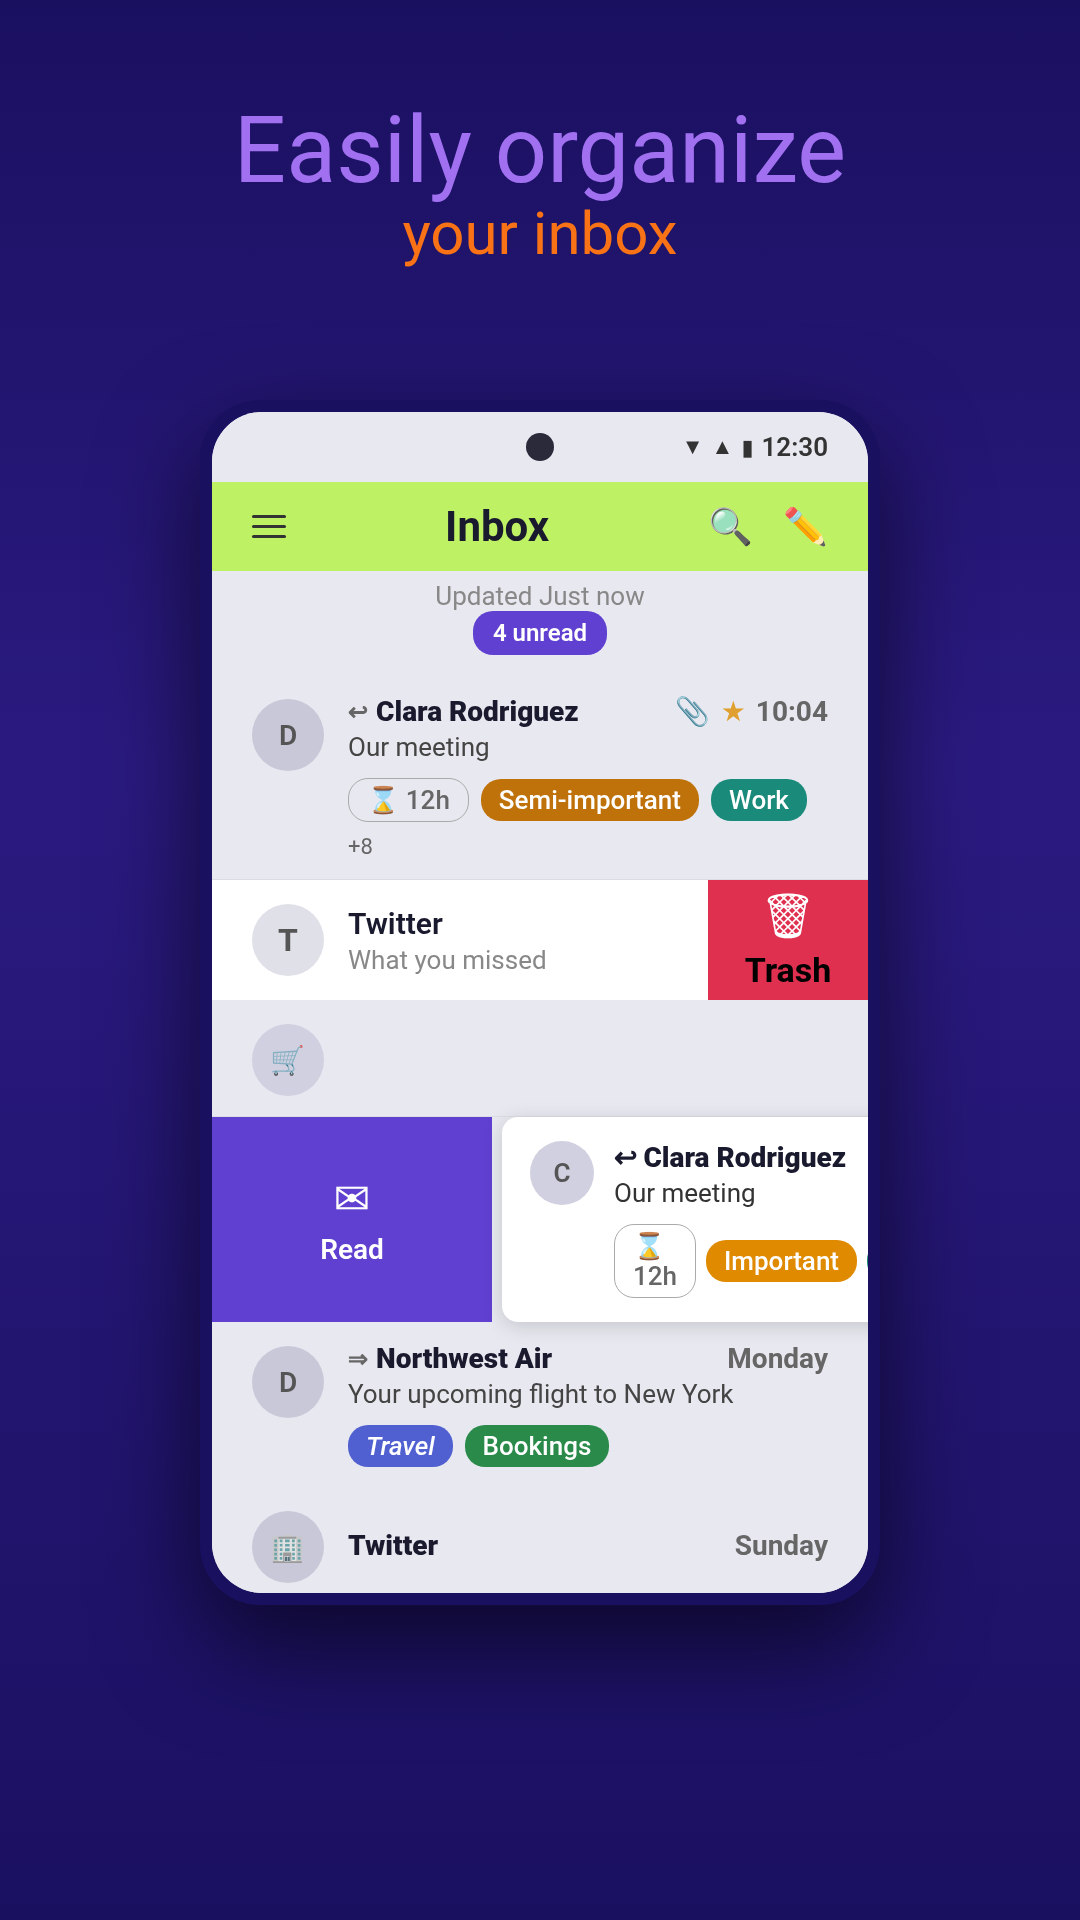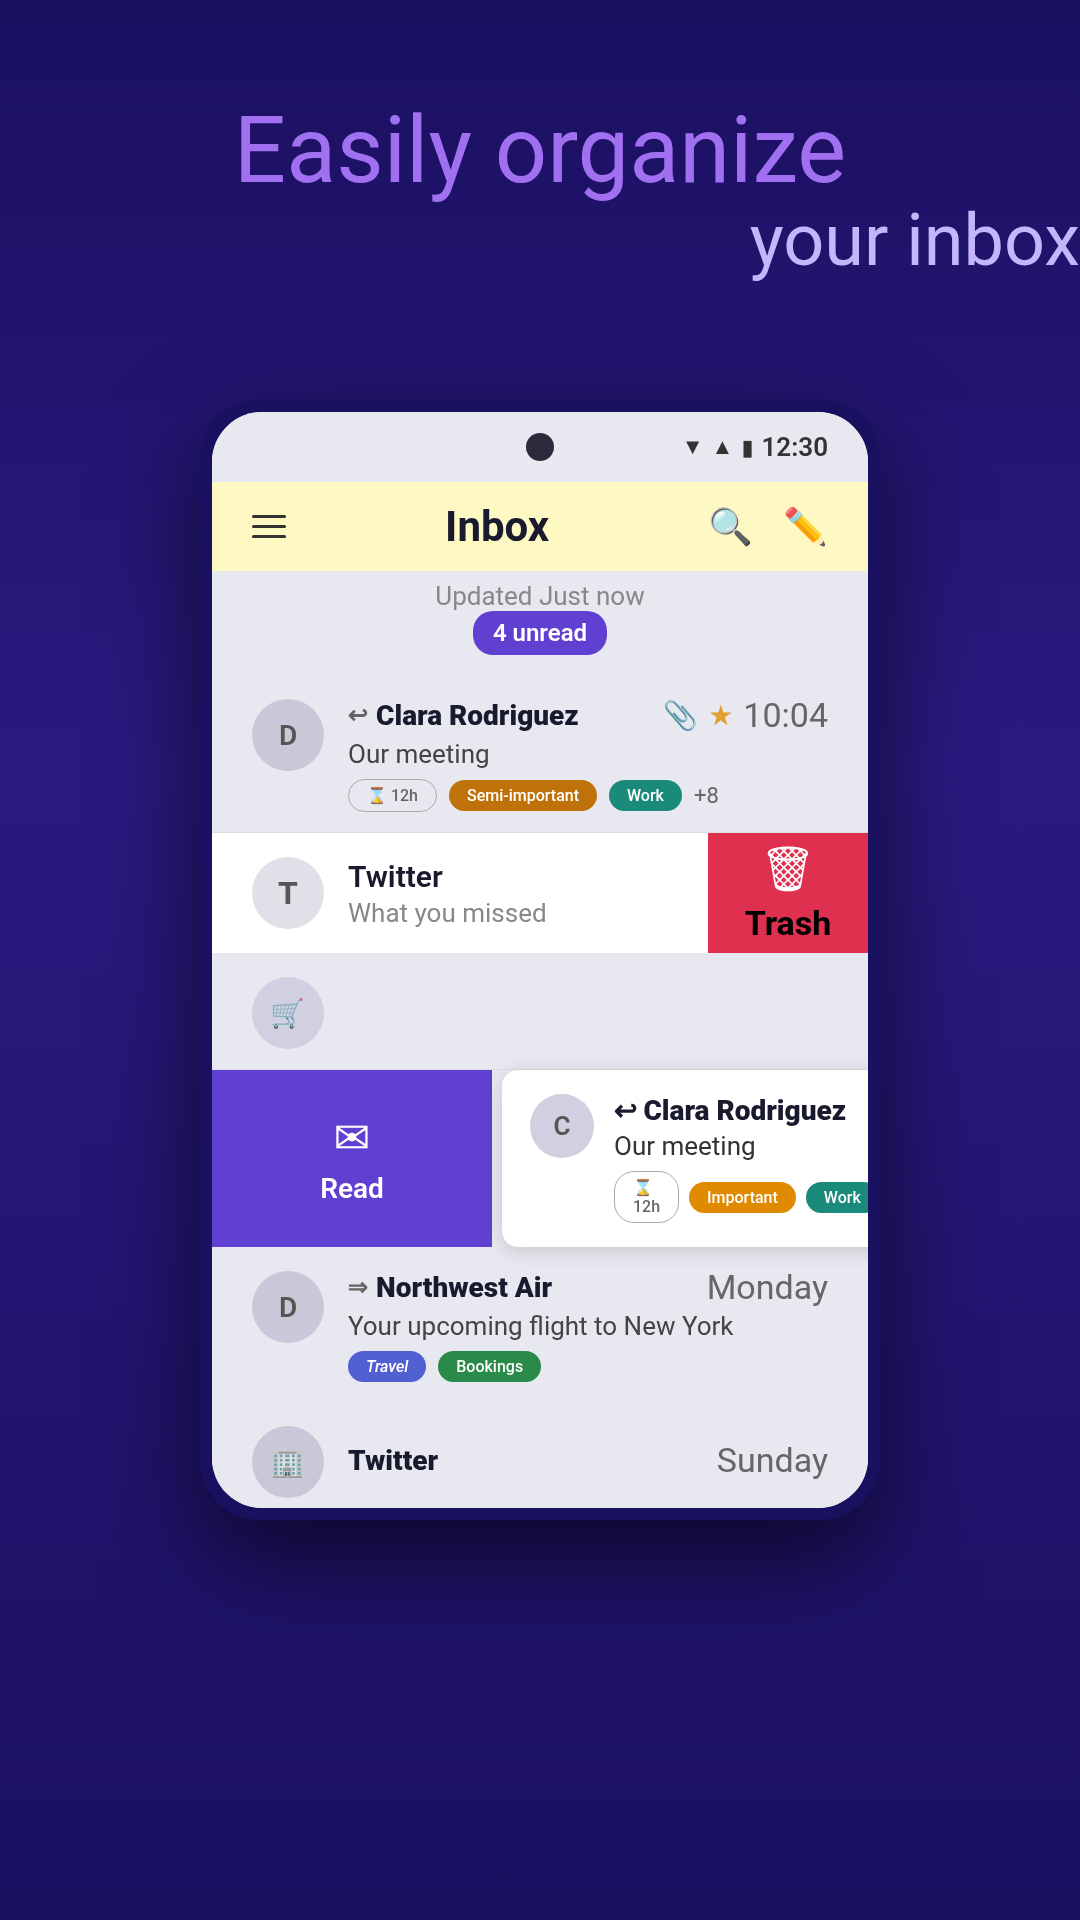--- a/index.html
+++ b/index.html
@@ -30,25 +30,24 @@
     }
 
     .hero-title-colored {
       font-size: 92px;
       font-weight: 400;
       color: #a070f0;
       line-height: 1.1;
     }
 
     .hero-title-white {
-      font-size: 72px;
+      font-size: 60px;
       font-weight: 400;
-      color: #c4b5fd;
+      color: #f97316;
       line-height: 1.1;
-      text-align: right;
     }
 
     
     .phone-mockup {
       position: absolute;
       top: 400px;
       left: 50%;
       transform: translateX(-50%);
       width: 680px;
       background: #1a1060;
@@ -101,21 +100,21 @@
       margin-left: auto;
     }
 
     .status-icon {
       color: #333;
       font-size: 22px;
     }
 
     
     .app-header {
-      background: #fef9c3;
+      background: #bef264;
       padding: 20px 40px 20px;
       display: flex;
       align-items: center;
       justify-content: space-between;
     }
 
     .hamburger {
       display: flex;
       flex-direction: column;
       gap: 7px;
@@ -222,43 +221,45 @@
       align-items: center;
       gap: 8px;
     }
 
     .email-sender .reply-icon {
       font-size: 24px;
       color: #666;
     }
 
     .email-time {
-      font-size: 34px;
+      font-size: 28px;
       color: #666;
+      font-weight: bold;
     }
 
     .email-subject {
       font-size: 26px;
       color: #444;
       margin-top: 4px;
     }
 
     .email-tags {
       display: flex;
       gap: 12px;
       margin-top: 10px;
       align-items: center;
       flex-wrap: wrap;
     }
 
     .tag {
       padding: 6px 18px;
       border-radius: 20px;
-      font-size: 16px;
+      font-size: 26px;
       font-weight: 500;
+      margin-top: 6px;
     }
 
     .tag-timer {
       border: 1.5px solid #aaa;
       color: #666;
       background: transparent;
       display: flex;
       align-items: center;
       gap: 6px;
     }

